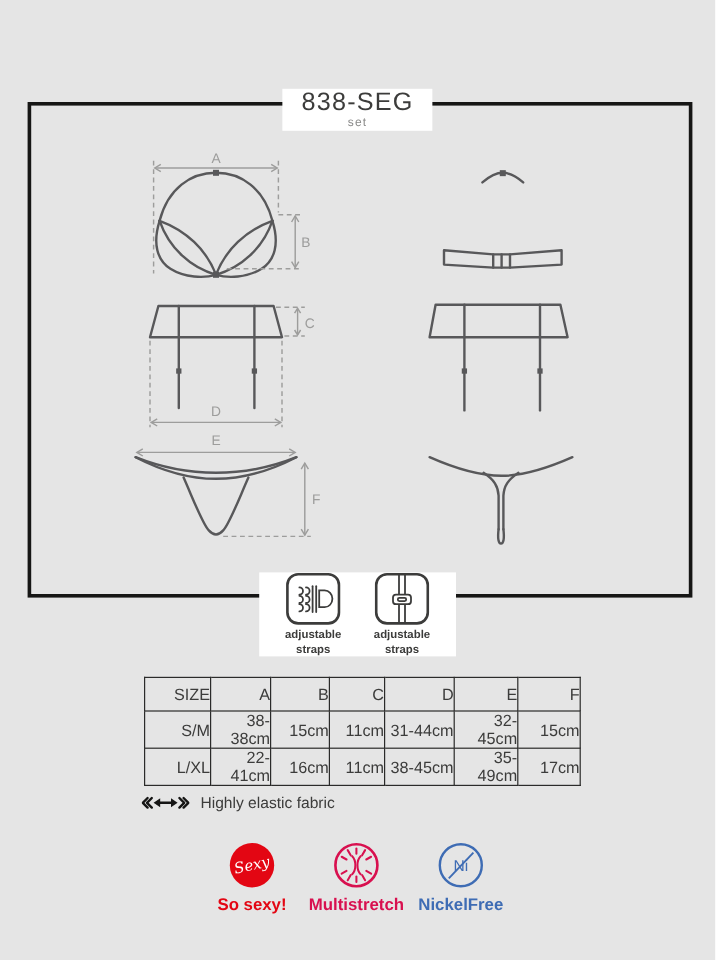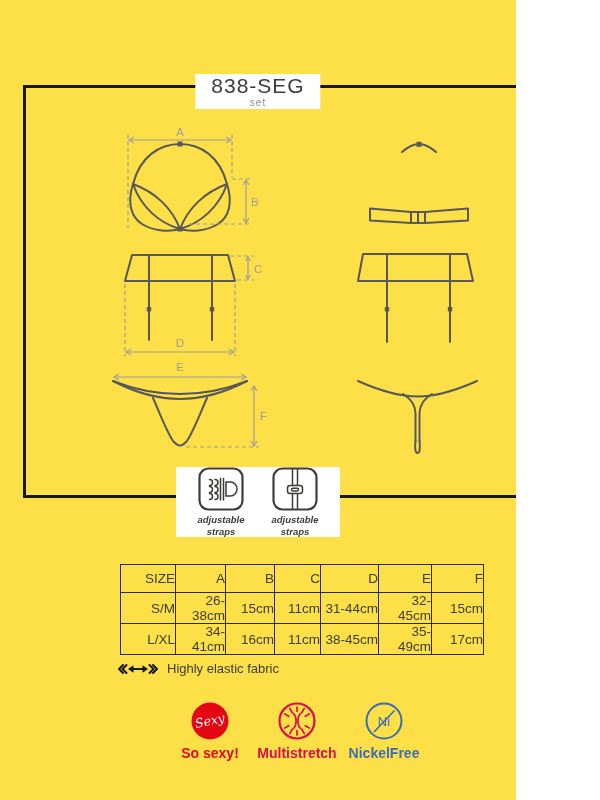--- a/index.html
+++ b/index.html
@@ -1,27 +1,27 @@
 <!DOCTYPE html>
 <html><head>
 <meta charset="utf-8">
 <style>
   html,body{margin:0;padding:0;background:#ffffff;}
-  .page{position:relative;width:516px;height:800px;background:#fde047;overflow:hidden;
+  .page{position:relative;width:596px;height:800px;background:#e5e5e5;overflow:hidden;
         font-family:"Liberation Sans",sans-serif;color:#3c3c3b;}
   .frame{position:absolute;left:23px;top:85px;width:554px;height:413px;
          border:3px solid #161615;box-sizing:border-box;z-index:1;}
   .title-block{position:absolute;top:74px;left:50%;transform:translateX(-50%);
          background:#fff;padding:0 16px;text-align:center;z-index:3;}
   .title-block h1{margin:0;font-size:21px;font-weight:normal;letter-spacing:1px;color:#3c3c3b;line-height:23px;}
   .title-block .sub{font-size:10px;color:#8a8a89;letter-spacing:1px;line-height:12px;}
   svg.diagrams{position:absolute;left:0;top:0;z-index:2;}
   .measure-label{font-family:"Liberation Sans",sans-serif;font-size:11.5px;fill:#9d9d9c;}
-  .features{position:absolute;top:467px;left:50%;transform:translateX(-50%);
-         background:#fff;padding:0 14px;display:flex;gap:12px;z-index:3;font-style:italic;}
+  .features{position:absolute;top:477px;left:50%;transform:translateX(-50%);
+         background:#fff;padding:0 14px;display:flex;gap:12px;z-index:3;}
   .feature{display:flex;flex-direction:column;align-items:center;width:62px;}
   .feature .flabel{margin-top:3px;font-size:9.5px;font-weight:bold;line-height:1.22;color:#3c3c3b;text-align:center;}
   table.sizes{position:absolute;left:120px;top:564px;border-collapse:collapse;z-index:2;
          font-size:13.5px;color:#3c3c3b;}
   table.sizes td{border:1.5px solid #2b2b2a;text-align:right;vertical-align:middle;padding:0;}
   table.sizes tr.hdr td{height:27px;}
   table.sizes tr.row td{height:29px;}
   .elastic-note{position:absolute;left:118px;top:661px;display:flex;align-items:flex-start;gap:9px;z-index:2;}
   .elastic-note .ntext{font-size:13px;color:#3c3c3b;}
   .badges{position:absolute;left:181px;top:702px;width:232px;display:flex;justify-content:space-between;z-index:2;}
@@ -190,30 +190,30 @@
       <td>SIZE</td>
       <td>A</td>
       <td>B</td>
       <td>C</td>
       <td>D</td>
       <td>E</td>
       <td>F</td>
     </tr>
     <tr class="row">
       <td>S/M</td>
-      <td>26-38cm</td>
+      <td>38-38cm</td>
       <td>15cm</td>
       <td>11cm</td>
       <td>31-44cm</td>
       <td>32-45cm</td>
       <td>15cm</td>
     </tr>
     <tr class="row">
       <td>L/XL</td>
-      <td>34-41cm</td>
+      <td>22-41cm</td>
       <td>16cm</td>
       <td>11cm</td>
       <td>38-45cm</td>
       <td>35-49cm</td>
       <td>17cm</td>
     </tr>
   </tbody>
     </table>
 
   <div class="elastic-note">

